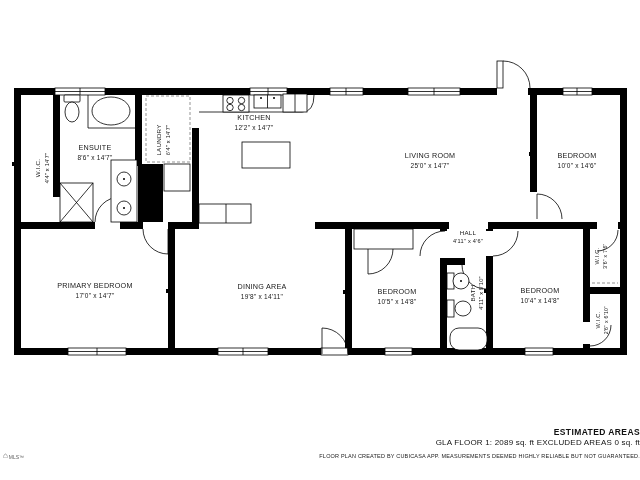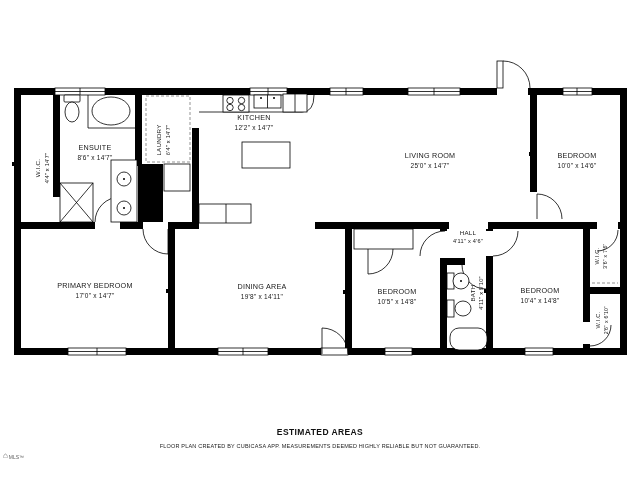--- a/index.html
+++ b/index.html
@@ -11,21 +11,21 @@
   .rn-s{font-size:6.2px;}
   .rd-s{font-size:5.6px;}
   .rn-xs{font-size:5.6px;}
   .rd-xs{font-size:5.2px;}
   .wall{fill:#000;}
   .fx{fill:#fff;stroke:#000;stroke-width:.8;}
   .ln{fill:none;stroke:#000;stroke-width:.8;}
   .arc{fill:none;stroke:#000;stroke-width:.8;}
   .win{fill:#fff;stroke:#000;stroke-width:.8;}
   .dash{fill:none;stroke:#666;stroke-width:.7;stroke-dasharray:3 2;}
-  .footer{position:absolute;left:0;top:427px;width:640px;text-align:center;color:#111;}
+  .footer{position:absolute;left:0;top:427px;width:640px;text-align:right;color:#111;}
   .f-title{font-size:8.5px;font-weight:bold;letter-spacing:.4px;line-height:11px;}
   .f-line{font-size:8px;line-height:10px;letter-spacing:.2px;}
   .f-disc{font-size:5.5px;letter-spacing:.2px;margin-top:5px;color:#222;}
   .logo{position:absolute;left:3px;top:452px;display:flex;align-items:flex-end;gap:1px;
         color:#333;opacity:.8;}
   .logo-house{font-size:8px;line-height:8px;}
   .logo-text{font-size:5px;line-height:6px;}
 </style>
 </head>
 <body>
@@ -309,20 +309,21 @@
     <g>
       <text class="rn-xs" x="600" y="320" transform="rotate(-90 600 320)">W.I.C.</text>
       <text class="rd-xs" x="608" y="320" transform="rotate(-90 608 320)">2'6" x 6'10"</text>
     </g>
   </g>
 </svg>
 
   
   <div class="footer">
     <div class="f-title">ESTIMATED AREAS</div>
+    <div class="f-line">GLA FLOOR 1: 2089 sq. ft EXCLUDED AREAS 0 sq. ft</div>
     <div class="f-disc">FLOOR PLAN CREATED BY CUBICASA APP. MEASUREMENTS DEEMED HIGHLY RELIABLE BUT NOT GUARANTEED.</div>
   </div>
 
   <div class="logo">
     <span class="logo-house">⌂</span>
     <span class="logo-text">MLS™</span>
   </div>
 
 </div>
 

